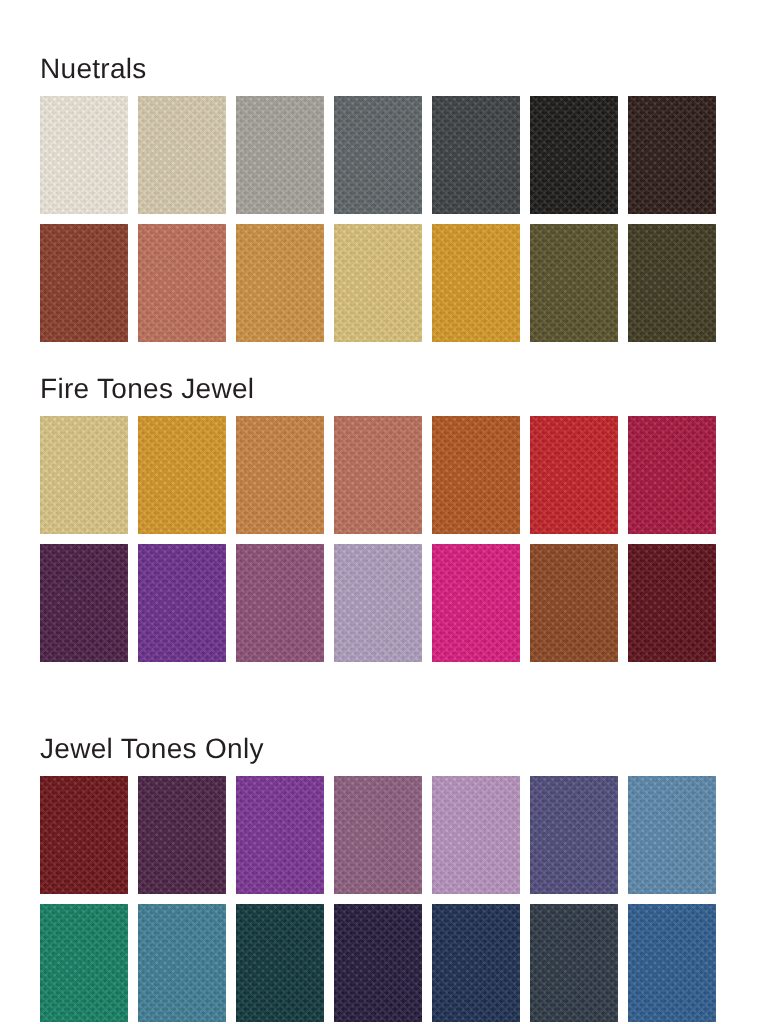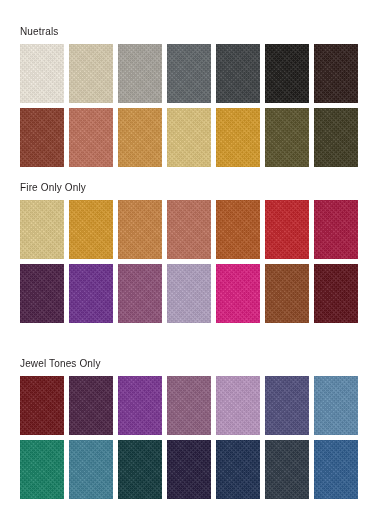--- a/index.html
+++ b/index.html
@@ -18,21 +18,21 @@
     width: 390px;
     height: 512px;
     background: #ffffff;
     box-sizing: border-box;
     padding: 0;
   }
   .section {
     padding-left: 20px;
   }
   .section-label {
-    font-size: 10px;
+    font-size: 14px;
     color: #231f20;
     letter-spacing: 0.15px;
     line-height: 1;
     font-family: "Liberation Sans", sans-serif;
   }
   #section-0 { padding-top: 27px; }
   #section-1 { padding-top: 16px; }
   #section-2 { padding-top: 16px; }
 
   .swatch-grid {
@@ -112,21 +112,21 @@
         <div class="swatch" style="background-color: rgb(207, 146, 67);"></div>
         <div class="swatch" style="background-color: rgb(221, 195, 123);"></div>
         <div class="swatch" style="background-color: rgb(215, 154, 38);"></div>
         <div class="swatch" style="background-color: rgb(89, 82, 42);"></div>
         <div class="swatch" style="background-color: rgb(62, 58, 33);"></div>
       </div>
     </div>
   </div>
 
   <div class="section" id="section-1">
-    <div class="section-label" style="color: rgb(35, 31, 32);">Fire Only Only</div>
+    <div class="section-label" style="color: rgb(35, 31, 32);">Fire Tones Jewel</div>
     <div class="swatch-grid">
       <div class="swatch-row">
         <div class="swatch" style="background-color: rgb(221, 199, 134);"></div>
         <div class="swatch" style="background-color: rgb(215, 152, 40);"></div>
         <div class="swatch" style="background-color: rgb(201, 131, 66);"></div>
         <div class="swatch" style="background-color: rgb(189, 112, 91);"></div>
         <div class="swatch" style="background-color: rgb(178, 87, 33);"></div>
         <div class="swatch" style="background-color: rgb(195, 33, 39);"></div>
         <div class="swatch" style="background-color: rgb(168, 22, 63);"></div>
       </div>

